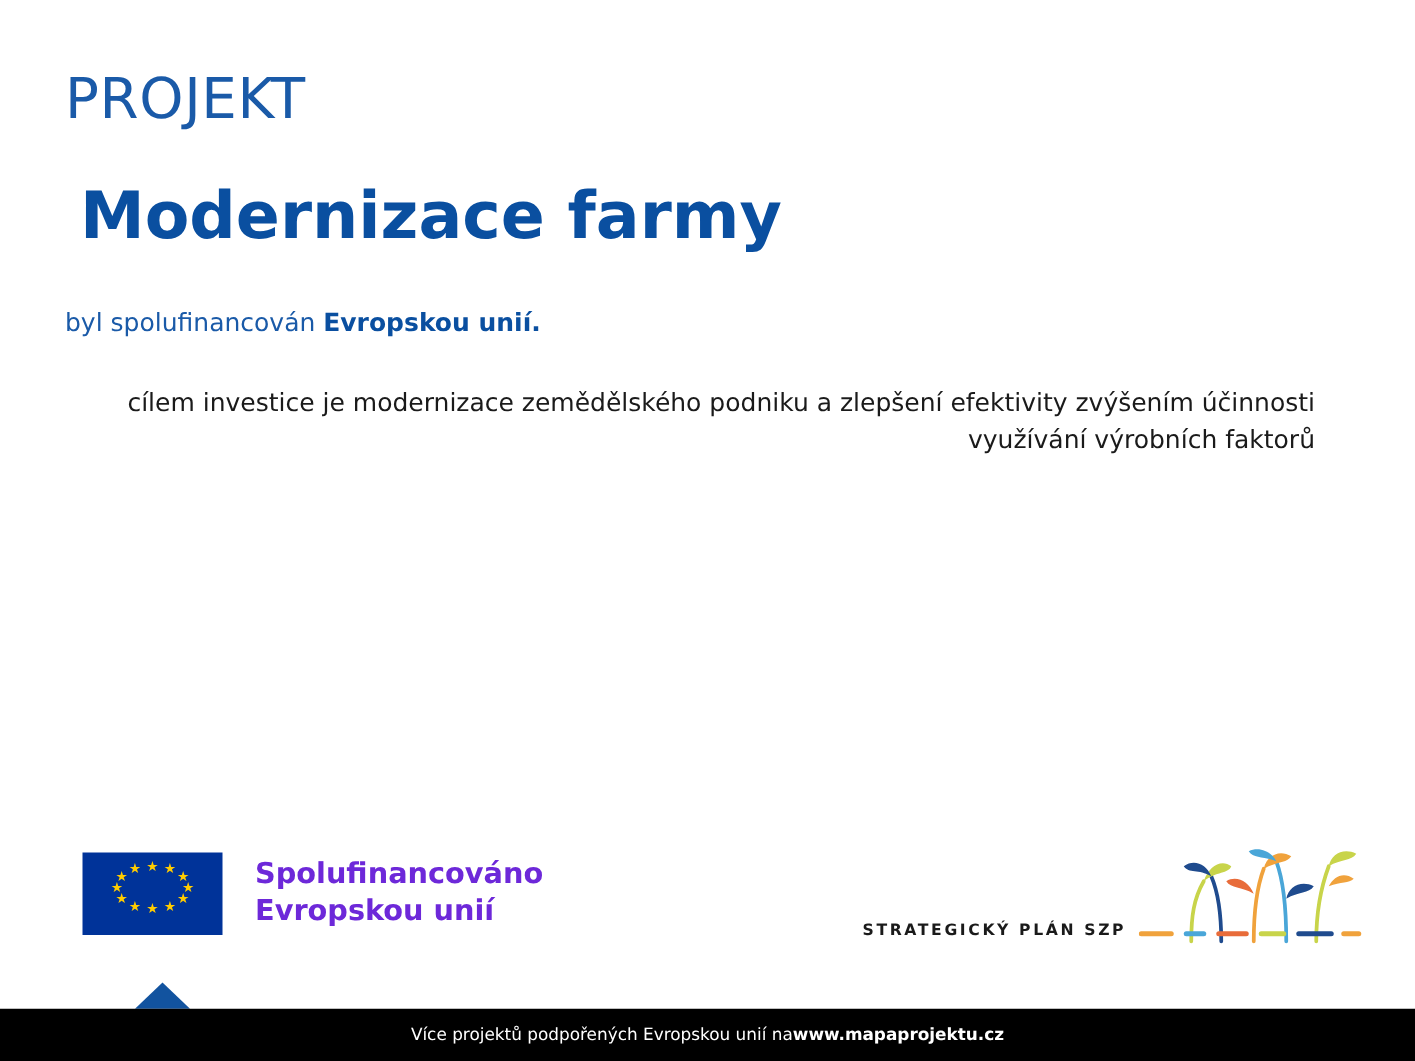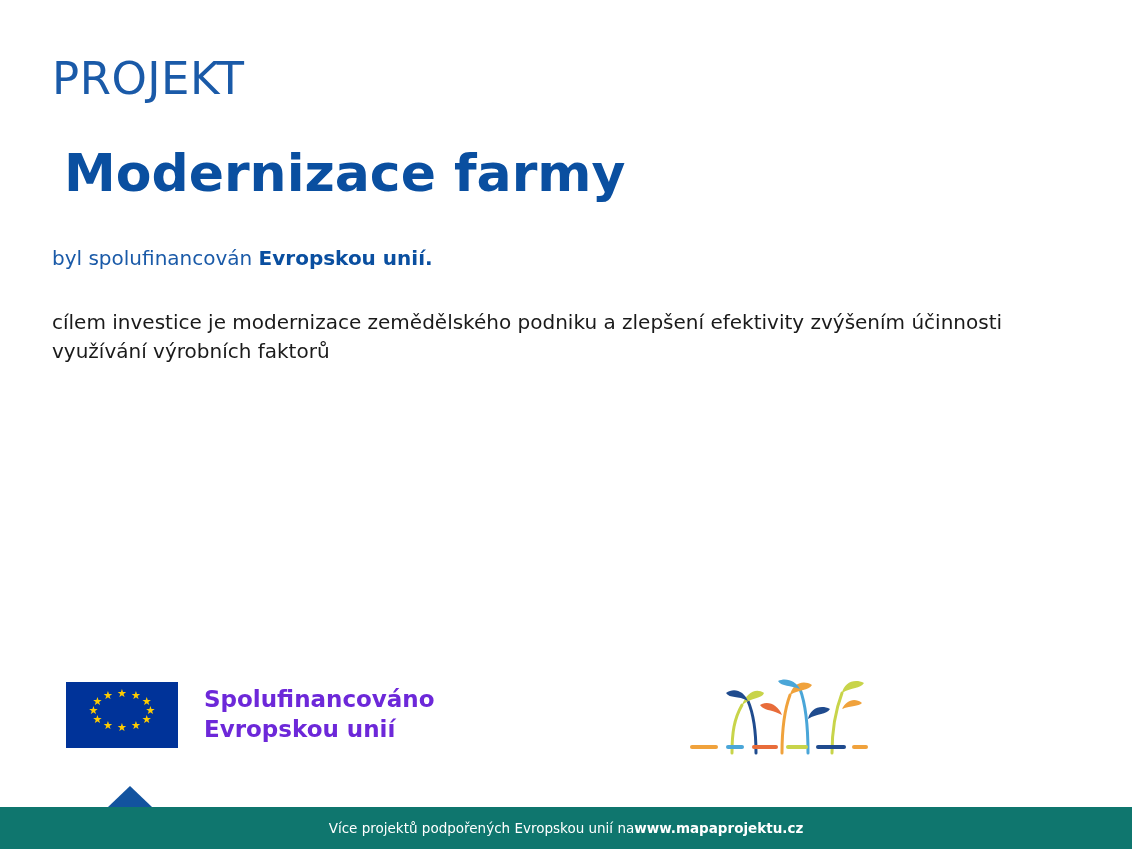--- a/index.html
+++ b/index.html
@@ -59,20 +59,21 @@
   }
   .body-text {
     position: absolute;
     left: 52px;
     top: 308px;
     width: 1000px;
     font-size: 20px;
     line-height: 1.45;
     color: #1a1a1a;
     font-weight: 400;
+    text-align: right;
   }
 
   
   .eu-block {
     position: absolute;
     left: 66px;
     top: 682px;
     display: flex;
     align-items: center;
     gap: 16px;
@@ -126,21 +127,21 @@
     flex: none;
   }
 
   
   .bottom-bar {
     position: absolute;
     left: 0;
     right: 0;
     bottom: 0;
     height: 42px;
-    background: #0f766e;
+    background: #000000;
     color: #ffffff;
     display: flex;
     align-items: center;
     justify-content: center;
     font-size: 13.5px;
   }
   .bottom-bar b {
     font-weight: 700;
     text-align: right;
   }
@@ -185,20 +186,21 @@
       <span class="star" style="left:28%;  top:28.5%;">★</span>
       <span class="star" style="left:37.5%;top:20%;">★</span>
     </div>
     <div class="eu-caption">
       <div>Spolufinancováno</div>
       <div>Evropskou unií</div>
     </div>
   </div>
 
   <div class="szp-block">
+    <div class="szp-text">STRATEGICKÝ PLÁN SZP</div>
     <svg class="szp-mark" viewBox="0 0 180 82" aria-hidden="true">
 
       <path d="M42 78 C42 58, 44 44, 52 30" stroke="#c8d44a" stroke-width="3" fill="none" stroke-linecap="round"></path>
       <path d="M66 78 C66 56, 64 40, 58 26" stroke="#1f4b8e" stroke-width="3" fill="none" stroke-linecap="round"></path>
       <path d="M92 78 C92 54, 94 36, 100 20" stroke="#f0a23c" stroke-width="3" fill="none" stroke-linecap="round"></path>
       <path d="M118 78 C118 50, 116 30, 110 14" stroke="#4aa6d8" stroke-width="3" fill="none" stroke-linecap="round"></path>
       <path d="M142 78 C142 52, 146 34, 152 18" stroke="#c8d44a" stroke-width="3" fill="none" stroke-linecap="round"></path>
 
       <path d="M52 30 C62 22, 72 24, 74 18 C66 12, 56 18, 52 30 Z" fill="#c8d44a"></path>
       <path d="M58 26 C48 20, 40 24, 36 18 C44 12, 54 16, 58 26 Z" fill="#1f4b8e"></path>

